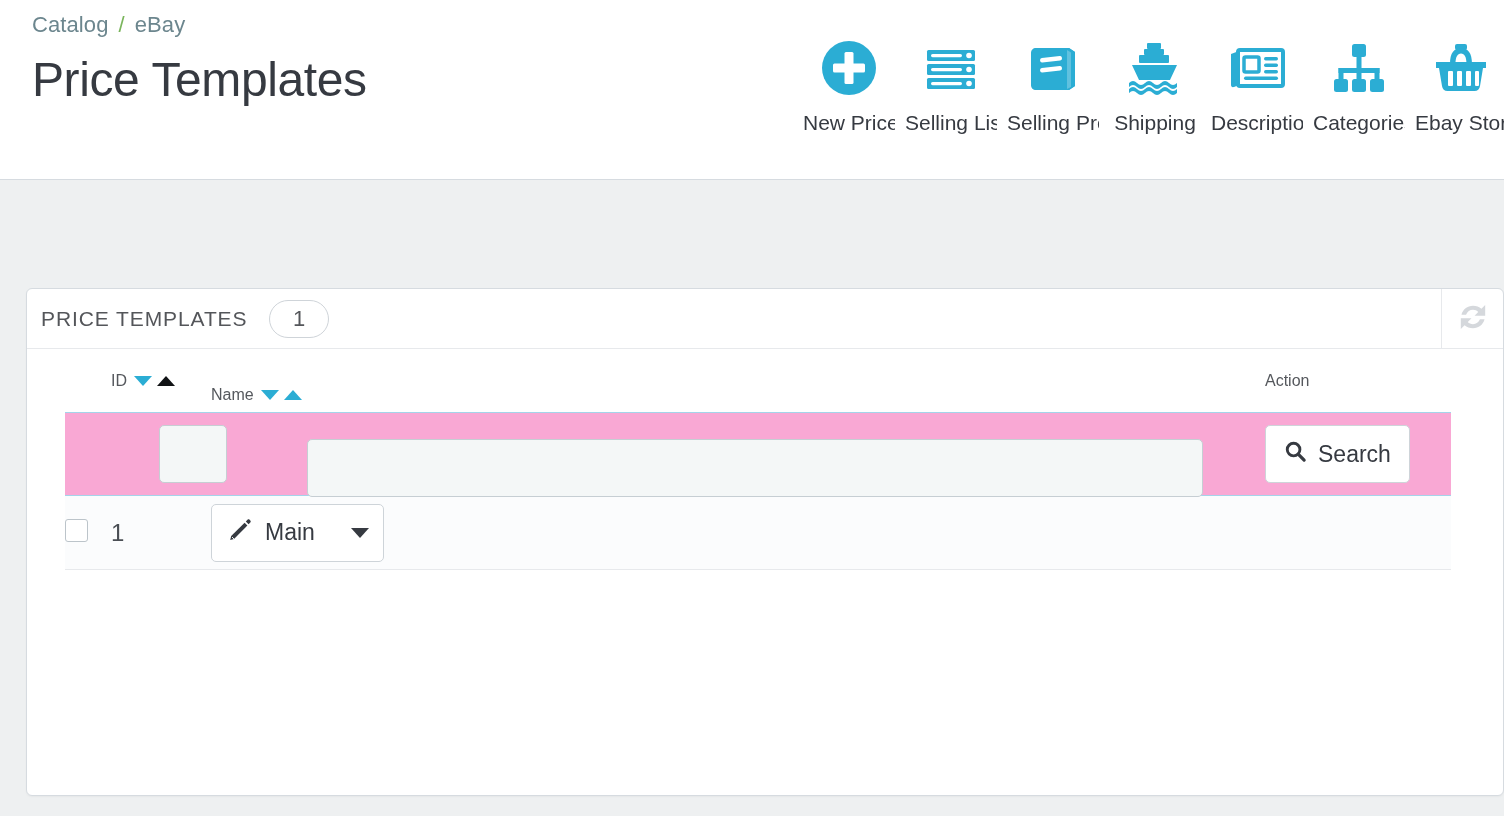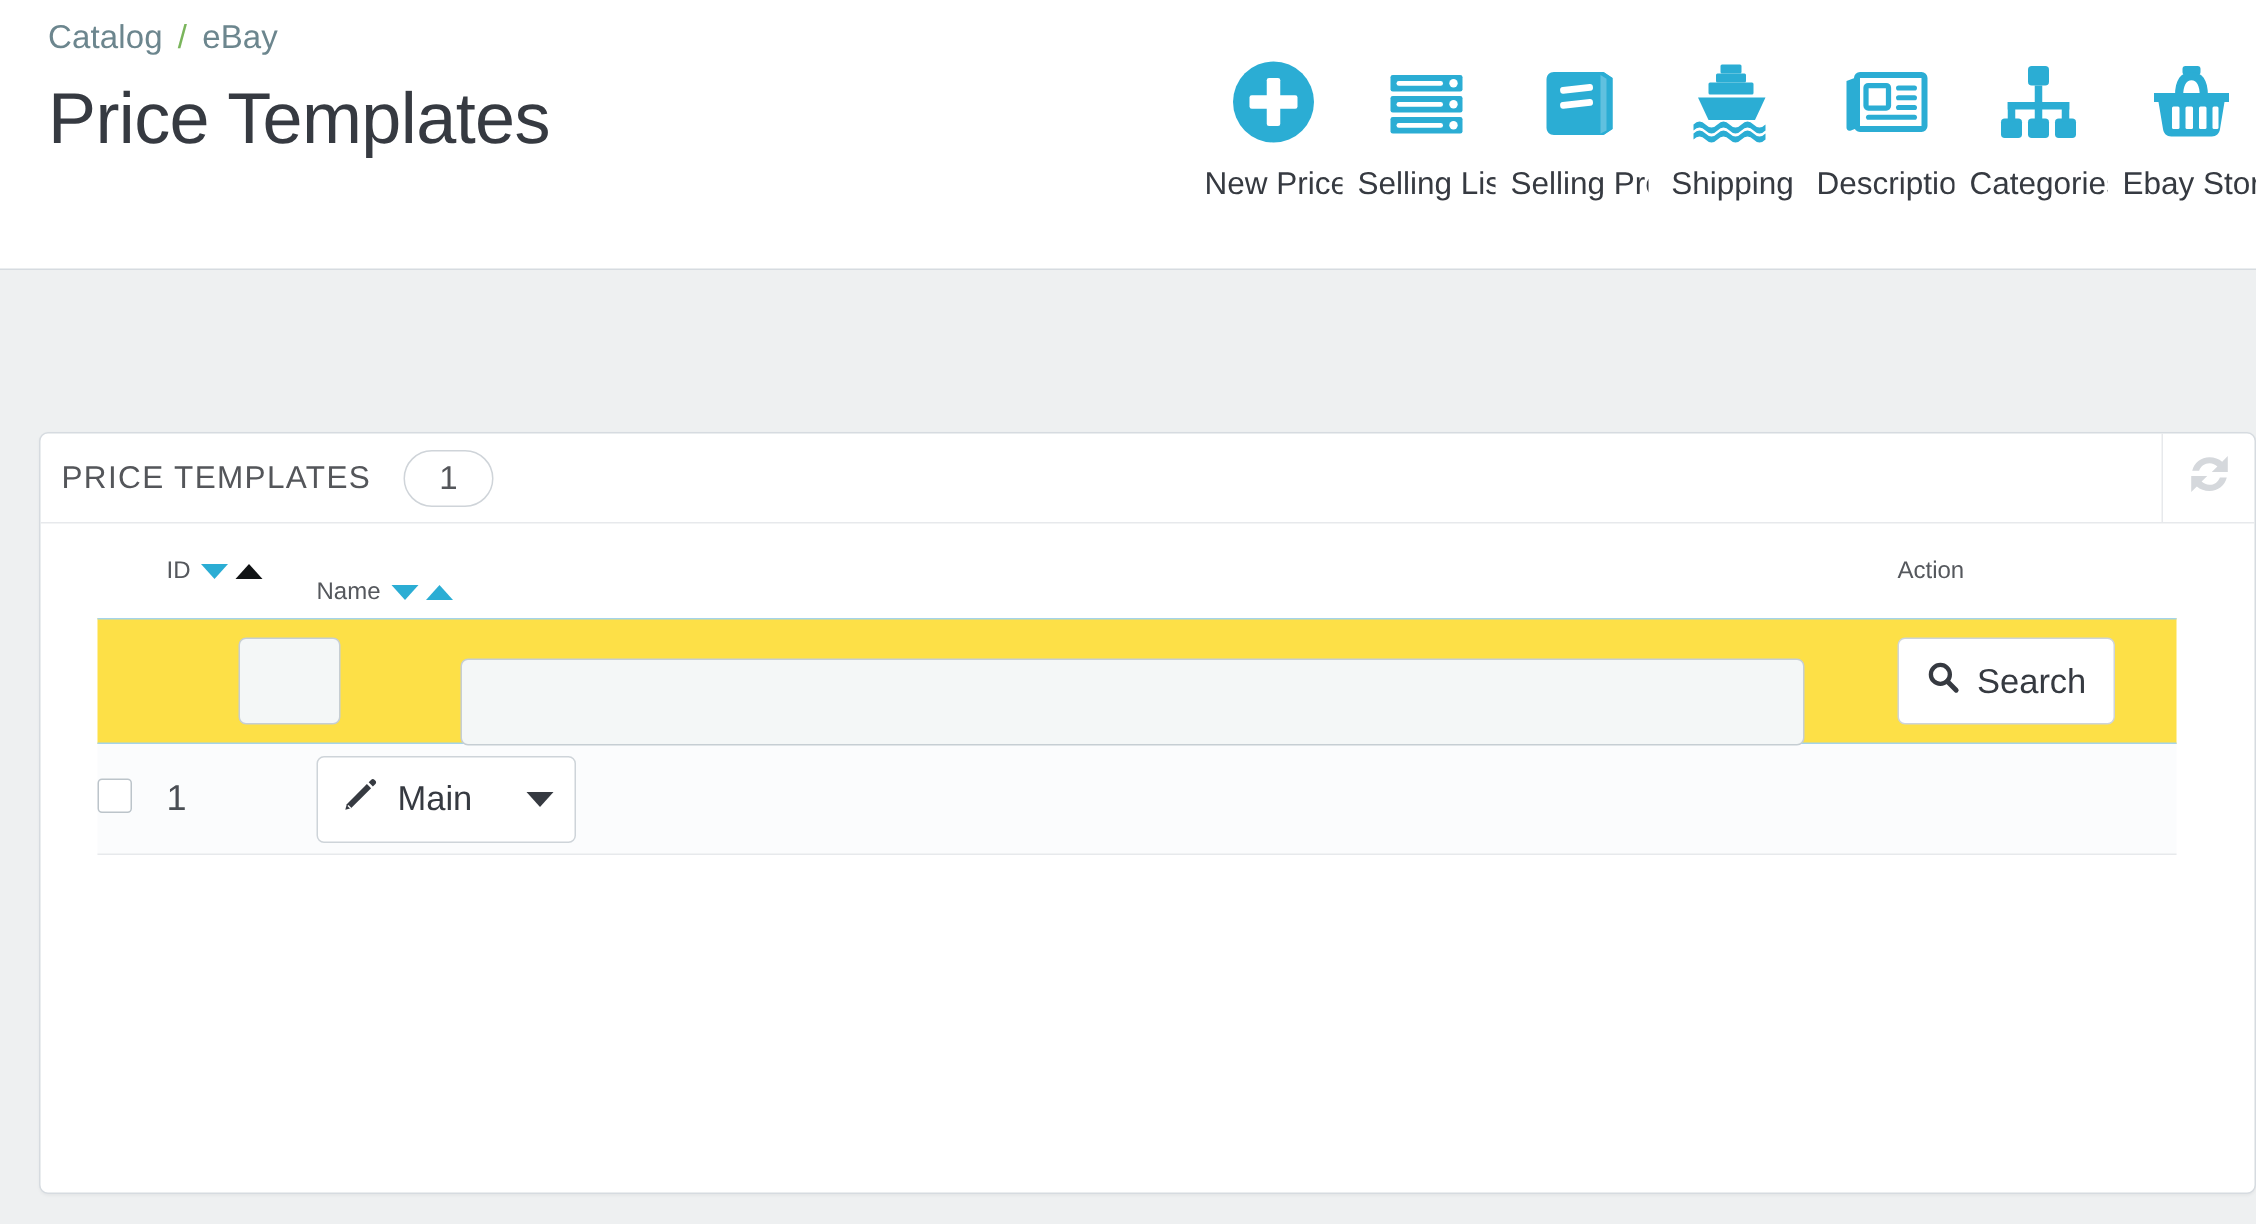--- a/index.html
+++ b/index.html
@@ -173,21 +173,21 @@
     display: inline-block;
     border-left: 9px solid transparent;
     border-right: 9px solid transparent;
     cursor: pointer;
   }
   .caret-down { border-top: 10px solid #2badd4; }
   .caret-up   { border-bottom: 10px solid #2badd4; }
   .caret-up.active   { border-bottom-color: #111315; }
 
   .filter-row {
-    background: #fde047;
+    background: #f9a8d4;
     border-top: 1px solid #a4d4ea;
     border-bottom: 1px solid #a4d4ea;
     height: 84px;
     display: flex;
     align-items: center;
     gap: 48px;
   }
   .filter-input {
     height: 58px;
     border: 1px solid #c6ced3;

